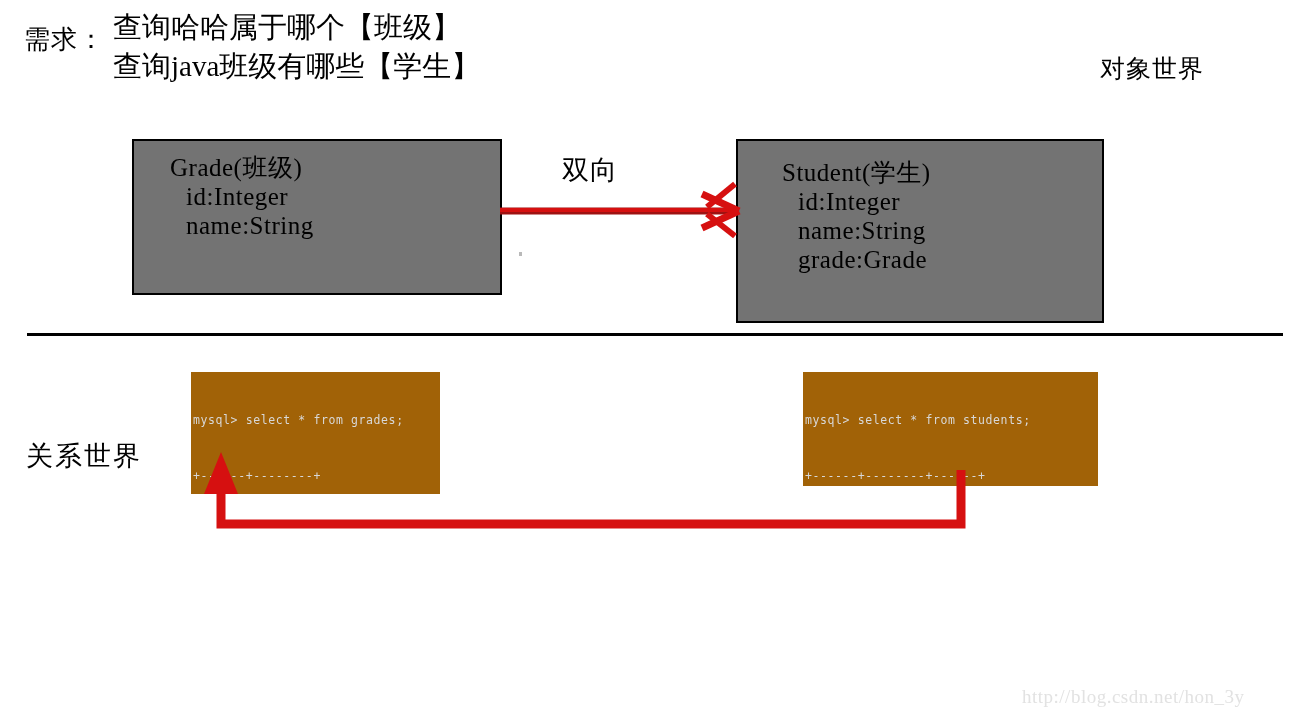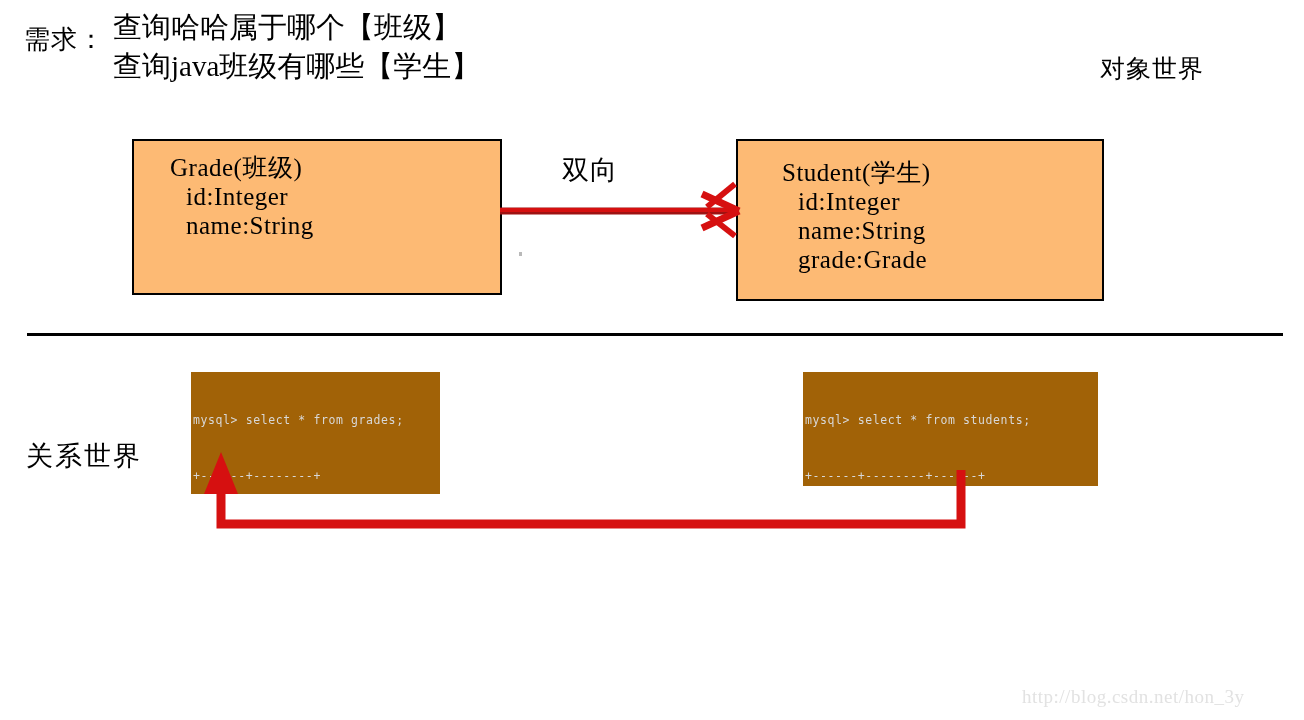--- a/index.html
+++ b/index.html
@@ -55,34 +55,34 @@
     top: 438px;
     font-size: 27px;
     letter-spacing: 2px;
     white-space: nowrap;
   }
 
   
   .class-box {
     position: absolute;
     border: 2px solid #000000;
-    background: #fdba74;
+    background: #737373;
     box-sizing: border-box;
   }
   #grade-box {
     left: 132px;
     top: 139px;
     width: 370px;
     height: 156px;
   }
   #student-box {
     left: 736px;
     top: 139px;
     width: 368px;
-    height: 162px;
+    height: 184px;
   }
   .class-inner {
     position: absolute;
     left: 0; top: 0;
     padding: 12px 0 0 36px;
     font-family: "Liberation Serif", "DejaVu Serif", serif;
     font-size: 25px;
     line-height: 29px;
     letter-spacing: 0.5px;
     white-space: nowrap;

